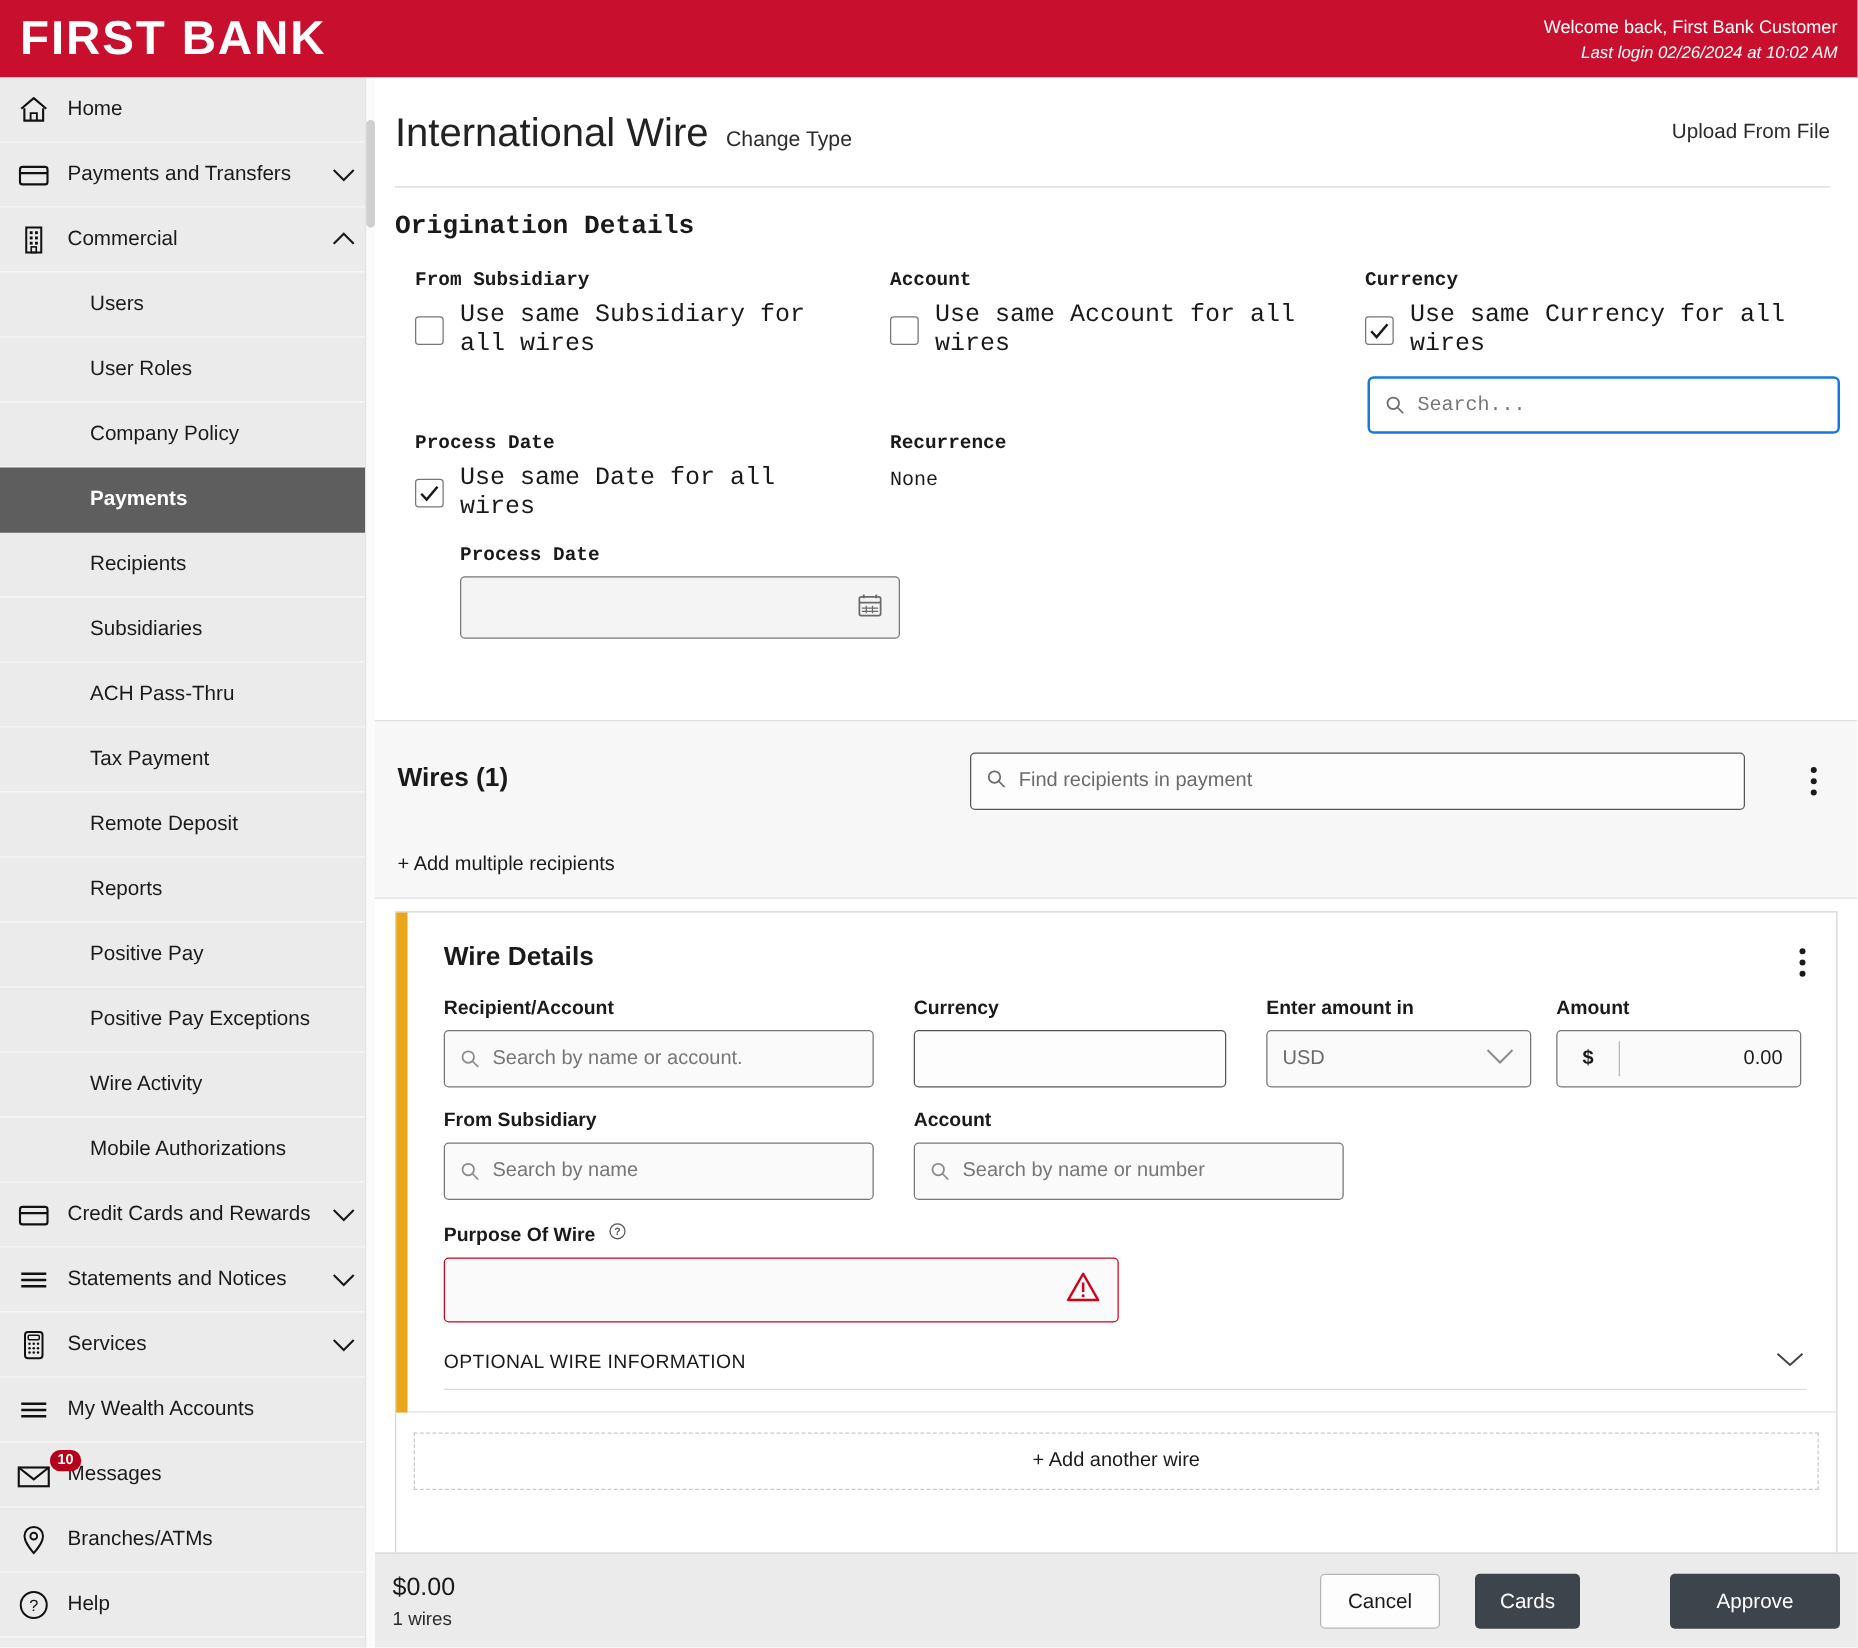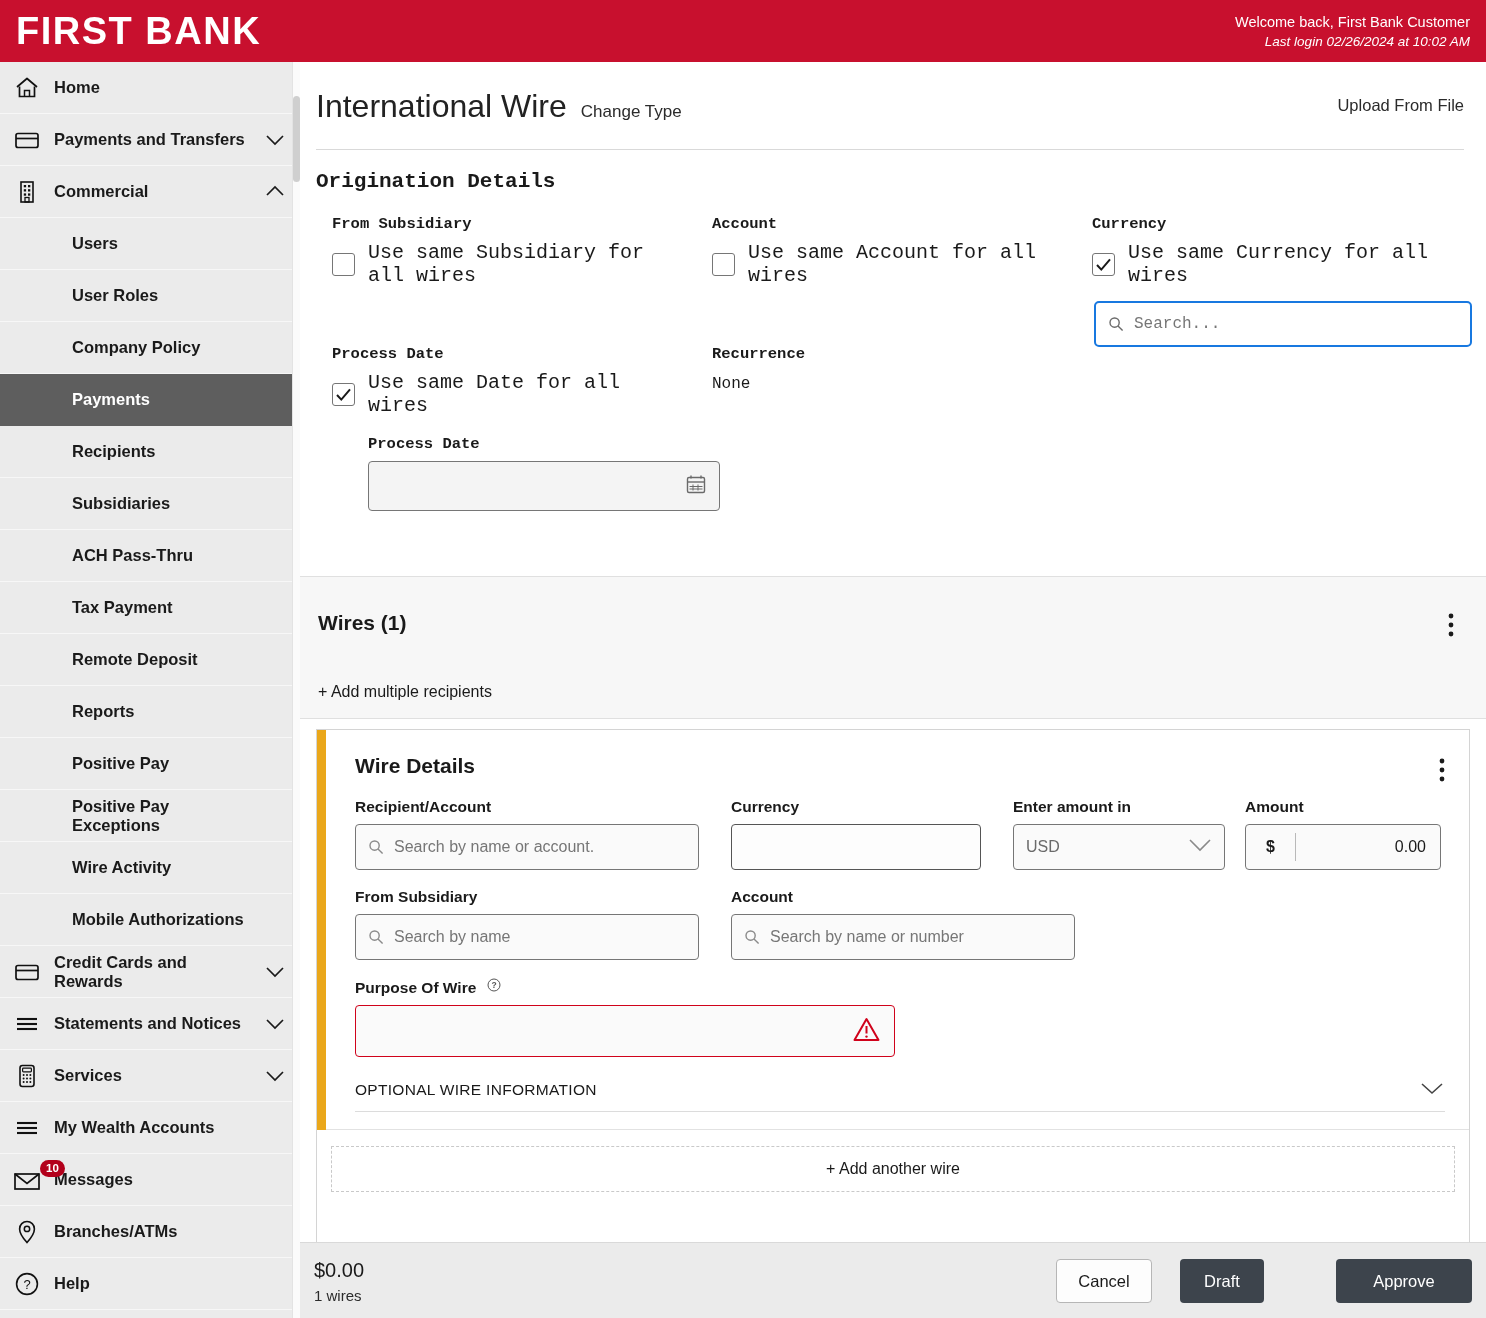--- a/index.html
+++ b/index.html
@@ -50,21 +50,21 @@
     border-bottom: 1px solid #f7f7f7;
     font-size: 16.5px;
     color: #1a1a1a;
     cursor: pointer;
   }
   .nav-item .ico {
     width: 54px;
     display: flex; align-items: center; justify-content: center;
     flex: 0 0 54px;
   }
-  .nav-item .lbl { flex: 1 1 auto; font-weight: bold; }
+  .nav-item .lbl { flex: 1 1 auto; }
   .nav-item.sub { padding-left: 72px; }
   .nav-item.sub .lbl { margin-left: 0; }
   .nav-item.active {
     background: #5e5e5e;
     color: #ffffff;
     font-weight: bold;
     border-bottom-color: #5e5e5e;
   }
   .chev {
     width: 34px;
@@ -674,20 +674,29 @@
 
       <div class="col-b">
         <div class="fld-label" style="margin-bottom:12px;">Recurrence</div>
         <div style="font-size:16px;color:#1a1a1a;">None</div>
       </div>
     </div>
   </section>
 
   <section id="wires-bar">
     <div id="wires-count">Wires (1)</div>
+    <div id="find-recip">
+      <span class="s-ico">
+        <svg width="16" height="16" viewBox="0 0 16 16">
+          <circle cx="6.6" cy="6.6" r="4.6" fill="none" stroke="#6a6a6a" stroke-width="1.4"></circle>
+          <line x1="10" y1="10" x2="14.6" y2="14.6" stroke="#6a6a6a" stroke-width="1.4"></line>
+        </svg>
+      </span>
+      <span>Find recipients in payment</span>
+    </div>
     <div id="wires-kebab">
       <svg width="6" height="24" viewBox="0 0 6 24">
         <circle cx="3" cy="3" r="2.4" fill="#1a1a1a"></circle>
         <circle cx="3" cy="12" r="2.4" fill="#1a1a1a"></circle>
         <circle cx="3" cy="21" r="2.4" fill="#1a1a1a"></circle>
       </svg>
     </div>
     <div id="add-multi">+ Add multiple recipients</div>
   </section>
 
@@ -800,17 +809,17 @@
       </div>
     </div>
 
     <div id="add-wire">+ Add another wire</div>
   </div>
 
   <div id="footer">
     <div id="foot-total">$0.00</div>
     <div id="foot-sub">1 wires</div>
     <div class="btn" id="btn-cancel">Cancel</div>
-    <div class="btn" id="btn-draft">Draft</div>
+    <div class="btn" id="btn-draft">Cards</div>
     <div class="btn" id="btn-approve">Approve</div>
   </div>
 
 </div>
 
 </body></html>

